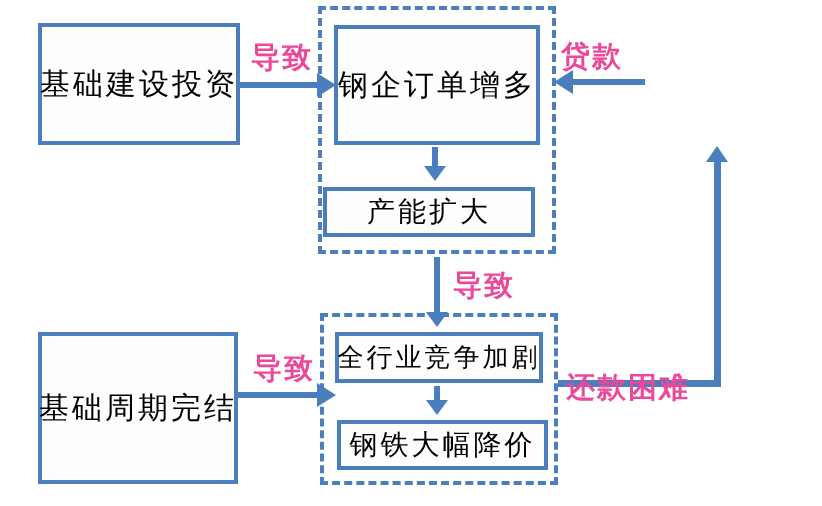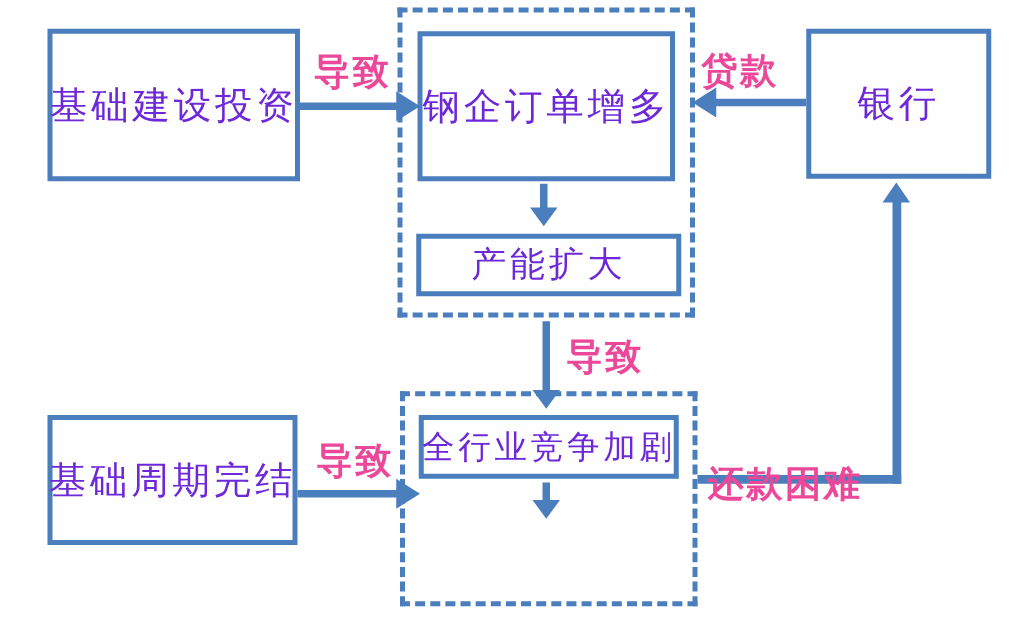--- a/index.html
+++ b/index.html
@@ -17,21 +17,21 @@
   }
   
   .node {
     position: absolute;
     box-sizing: border-box;
     border: 4px solid #4b7ebd;
     background: #fefefe;
     display: flex;
     align-items: center;
     justify-content: center;
-    color: #6d28d9;
+    color: #000000;
     letter-spacing: 3px;
     white-space: nowrap;
   }
   
   .group {
     position: absolute;
     box-sizing: border-box;
     border: 4px dashed #4b7ebd;
     background: transparent;
   }
@@ -85,28 +85,28 @@
 
 <div class="canvas">
 
   <div class="group" style="left:318px; top:6px; width:238px; height:248px;"></div>
   <div class="group" style="left:320px; top:313px; width:238px; height:172px;"></div>
 
   <div class="node fs30" style="left:38px; top:23px; width:202px; height:122px;">基础建设投资</div>
 
   <div class="node fs30" style="left:334px; top:25px; width:206px; height:120px;text-align:right;">钢企订单增多</div>
 
-  <div class="node fs28" style="left:333px; top:187px; width:212px; height:50px;">产能扩大</div>
+  <div class="node fs28" style="left:323px; top:187px; width:212px; height:50px;">产能扩大</div>
 
-  <div class="node fs30" style="left:645px; top:23px; width:148px; height:120px;">银行</div>
 
   <div class="node fs26" style="left:335px; top:332px; width:208px; height:51px;">全行业竞争加剧</div>
 
+  <div class="node fs28" style="left:337px; top:420px; width:211px; height:50px;">钢铁大幅降价</div>
 
-  <div class="node fs30" style="left:38px; top:332px; width:200px; height:104px;">基础周期完结</div>
+  <div class="node fs30" style="left:38px; top:332px; width:200px; height:152px;">基础周期完结</div>
 
   <div class="hline" style="left:240px; top:82px; width:78px; height:6px;"></div>
   <div class="tri tri-right" style="left:317px; top:73px;"></div>
 
   <div class="hline" style="left:572px; top:79px; width:73px; height:6px;"></div>
   <div class="tri tri-left" style="left:554px; top:70px;"></div>
 
   <div class="vline" style="left:432px; top:147px; width:6px; height:21px;"></div>
   <div class="tri tri-down" style="left:424px; top:166px;"></div>
 

